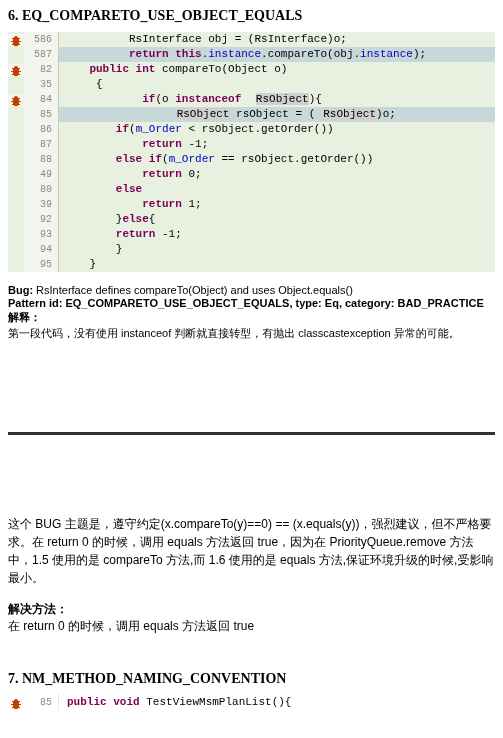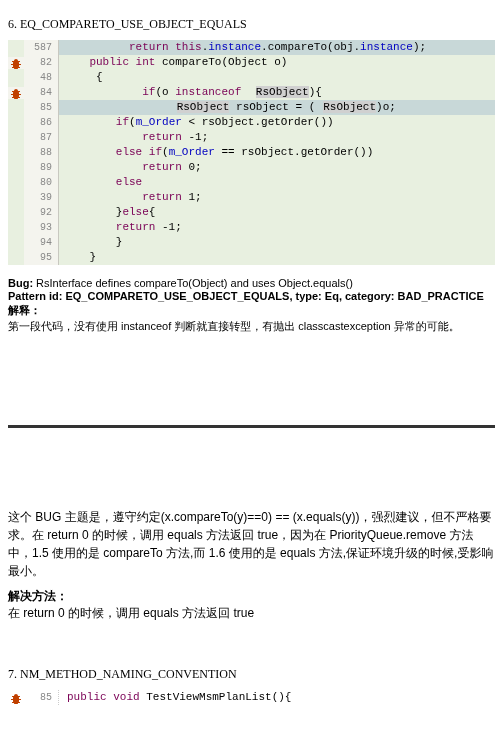--- a/index.html
+++ b/index.html
@@ -7,23 +7,23 @@
     padding: 8px;
     font-family: Arial, sans-serif;
     font-size: 12px;
     background: #fff;
     color: #000;
     width: 503px;
     box-sizing: border-box;
   }
   .section-heading {
     font-family: Georgia, 'Times New Roman', serif;
-    font-weight: normal;
-    font-size: 12px;
-    margin: 9px 0 8px 0;
+    font-weight: bold;
+    font-size: 14px;
+    margin: 0 0 8px 0;
   }
   .code-block {
     background: #e8f0e0;
     font-family: 'Courier New', monospace;
     font-size: 11px;
     position: relative;
     line-height: 15px;
     margin-bottom: 12px;
   }
   .code-line {
@@ -52,21 +52,21 @@
     border-right: 1px solid #c8c8c0;
     flex-shrink: 0;
     font-size: 10px;
   }
   .code-text {
     flex: 1;
     white-space: pre;
     padding-left: 4px;
   }
   .hl-line .code-text { background: #c8d8d8; }
-  .kw { color: #7a0055; font-weight: normal; }
+  .kw { color: #7a0055; font-weight: bold; }
   .field { color: #0000c0; }
   .class-hl { background: #d0d0d0; margin-left: 8px; }
   .meta-block { margin-top: 12px; font-size: 11px; }
   .meta-line { margin: 1px 0; }
   .bold { font-weight: bold; }
   .hr { border: none; border-top: 3px solid #333; margin: 30px 0 20px 0; }
   .spacer-big { height: 60px; }
   .spacer-small { height: 18px; }
   .code-block2 {
     font-family: 'Courier New', monospace;
@@ -82,37 +82,46 @@
     border-right: 1px dotted #ccc;
   }
   .code-text2 { flex: 1; white-space: pre; padding-left: 8px; }
 </style>
 </head>
 <body>
 
 <div class="section-heading">6. EQ_COMPARETO_USE_OBJECT_EQUALS</div>
 
 <div class="code-block" id="code6">
+    <div class="code-line">
+      <div class="bug-col">
+        <svg class="bug-icon" viewBox="0 0 12 12">
+          <path fill="#c04000" d="M6 2c-1.1 0-2 .9-2 2H2v1h1.2A3 3 0 003 6v1H1v1h2v1a3 3 0 00.2 1H2v1h2c0 1.1.9 2 2 2s2-.9 2-2h2v-1H8.8A3 3 0 009 9V8h2V7H9V6a3 3 0 00-.2-1H10V4H8c0-1.1-.9-2-2-2z"></path>
+        </svg>
+      </div>
+      <div class="lineno">586</div>
+      <div class="code-text">          RsInterface obj = (RsInterface)o;</div>
+    </div>
     <div class="code-line hl-line">
       <div class="bug-col"></div>
       <div class="lineno">587</div>
       <div class="code-text">          <span class="kw">return this</span>.<span class="field">instance</span>.compareTo(obj.<span class="field">instance</span>);</div>
     </div>
     <div class="code-line">
       <div class="bug-col">
         <svg class="bug-icon" viewBox="0 0 12 12">
           <path fill="#c04000" d="M6 2c-1.1 0-2 .9-2 2H2v1h1.2A3 3 0 003 6v1H1v1h2v1a3 3 0 00.2 1H2v1h2c0 1.1.9 2 2 2s2-.9 2-2h2v-1H8.8A3 3 0 009 9V8h2V7H9V6a3 3 0 00-.2-1H10V4H8c0-1.1-.9-2-2-2z"></path>
         </svg>
       </div>
       <div class="lineno">82</div>
       <div class="code-text">    <span class="kw">public int</span> compareTo(Object o)</div>
     </div>
     <div class="code-line">
       <div class="bug-col"></div>
-      <div class="lineno">48</div>
+      <div class="lineno">35</div>
       <div class="code-text">     {</div>
     </div>
     <div class="code-line">
       <div class="bug-col">
         <svg class="bug-icon" viewBox="0 0 12 12">
           <path fill="#c04000" d="M6 2c-1.1 0-2 .9-2 2H2v1h1.2A3 3 0 003 6v1H1v1h2v1a3 3 0 00.2 1H2v1h2c0 1.1.9 2 2 2s2-.9 2-2h2v-1H8.8A3 3 0 009 9V8h2V7H9V6a3 3 0 00-.2-1H10V4H8c0-1.1-.9-2-2-2z"></path>
         </svg>
       </div>
       <div class="lineno">84</div>
       <div class="code-text">            <span class="kw">if</span>(o <span class="kw">instanceof</span> <span class="class-hl">RsObject</span>){</div>
@@ -132,21 +141,21 @@
       <div class="lineno">87</div>
       <div class="code-text">            <span class="kw">return</span> -1;</div>
     </div>
     <div class="code-line">
       <div class="bug-col"></div>
       <div class="lineno">88</div>
       <div class="code-text">        <span class="kw">else if</span>(<span class="field">m_Order</span> == rsObject.getOrder())</div>
     </div>
     <div class="code-line">
       <div class="bug-col"></div>
-      <div class="lineno">89</div>
+      <div class="lineno">49</div>
       <div class="code-text">            <span class="kw">return</span> 0;</div>
     </div>
     <div class="code-line">
       <div class="bug-col"></div>
       <div class="lineno">80</div>
       <div class="code-text">        <span class="kw">else</span></div>
     </div>
     <div class="code-line">
       <div class="bug-col"></div>
       <div class="lineno">39</div>
@@ -183,21 +192,21 @@
   </div>
   <div class="meta-line bold">解释：</div>
   <div class="meta-line">第一段代码，没有使用 instanceof 判断就直接转型，有抛出 classcastexception 异常的可能。</div>
 </div>
 
 <div class="spacer-big"></div>
 <hr class="hr">
 <div class="spacer-big"></div>
 
 <div style="line-height:1.5;">这个 BUG 主题是，遵守约定(x.compareTo(y)==0) == (x.equals(y))，强烈建议，但不严格要求。在 return 0 的时候，调用 equals 方法返回 true，因为在 PriorityQueue.remove 方法中，1.5 使用的是 compareTo 方法,而 1.6 使用的是 equals 方法,保证环境升级的时候,受影响最小。</div>
-<div class="bold" style="margin-top:8px;font-family:Liberation Mono, monospace;">解决方法：</div>
+<div class="bold" style="margin-top:14px;font-family:Liberation Mono, monospace;">解决方法：</div>
 <div>在 return 0 的时候，调用 equals 方法返回 true</div>
 
 <div class="spacer-small"></div>
 <div class="spacer-small"></div>
 
 <div class="section-heading">7. NM_METHOD_NAMING_CONVENTION</div>
 
 <div class="code-block2" id="code7">
     <div class="code-line2">
       <div class="bug-col2">

